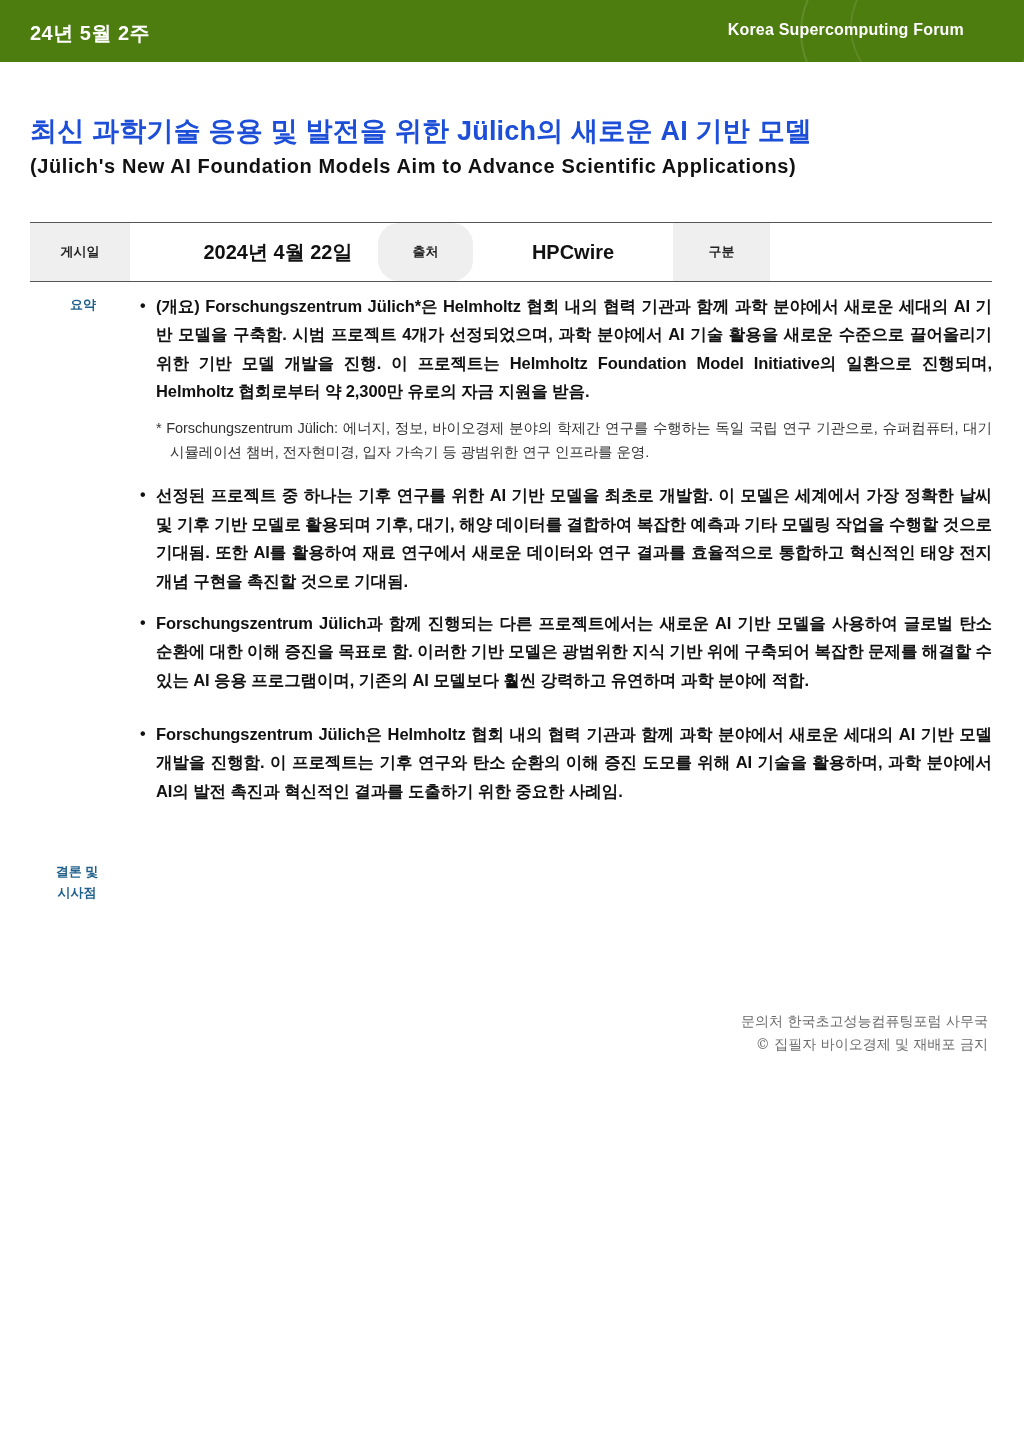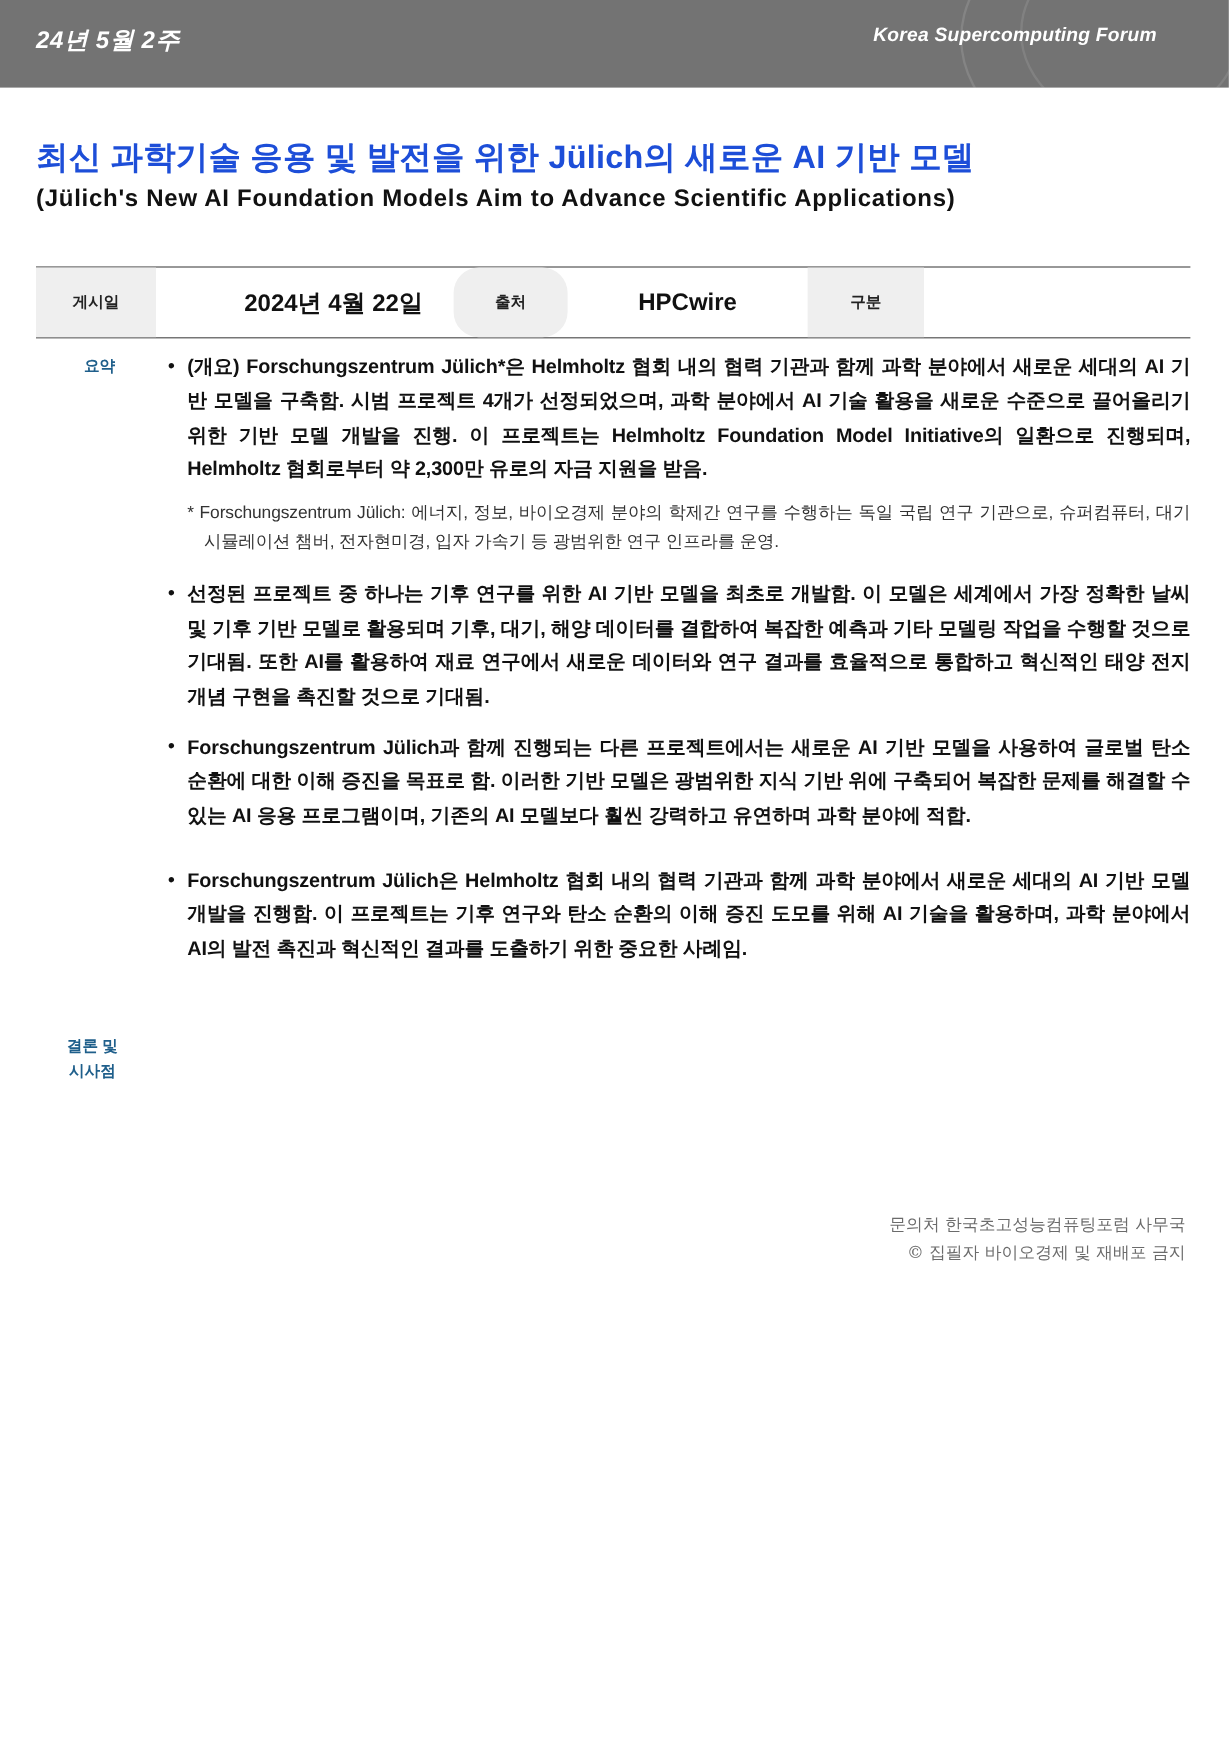--- a/index.html
+++ b/index.html
@@ -14,24 +14,23 @@
     color: #111111;
     position: relative;
     overflow: hidden;
   }
 
   
   .header-bar {
     position: absolute;
     left: 0; top: 0;
     width: 1024px;
-    height: 73px;
-    background: #737373;
+    height: 62px;
+    background: #4d7c0f;
     overflow: hidden;
-    font-style: italic;
   }
   .header-bar .swoosh {
     position: absolute;
     right: -40px;
     top: -70px;
     width: 260px;
     height: 200px;
     border-radius: 50%;
     border: 2px solid rgba(255,255,255,0.12);
   }

